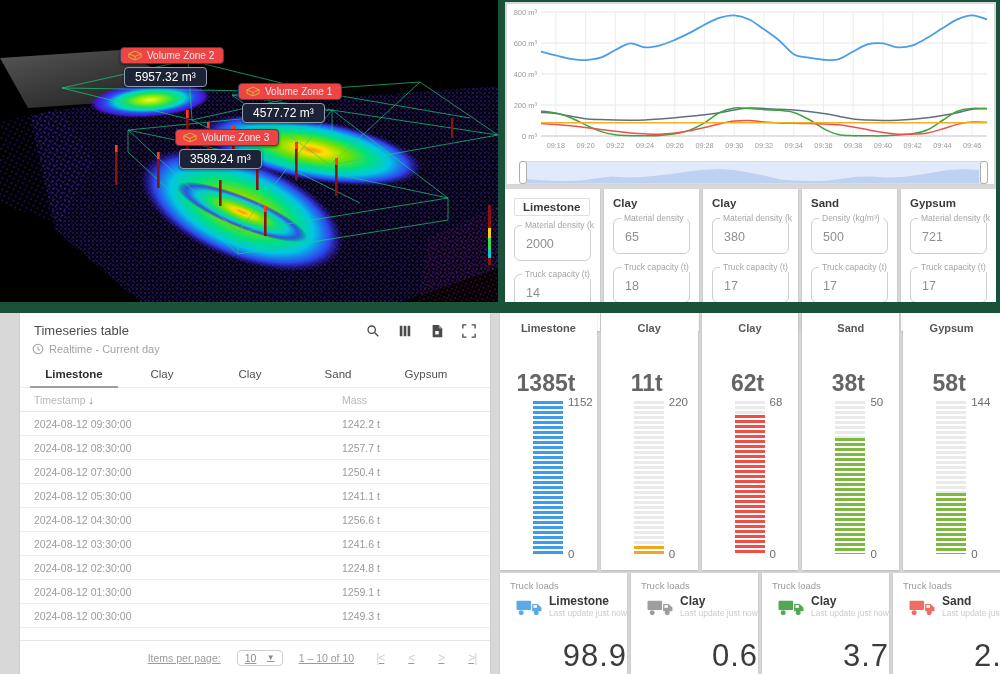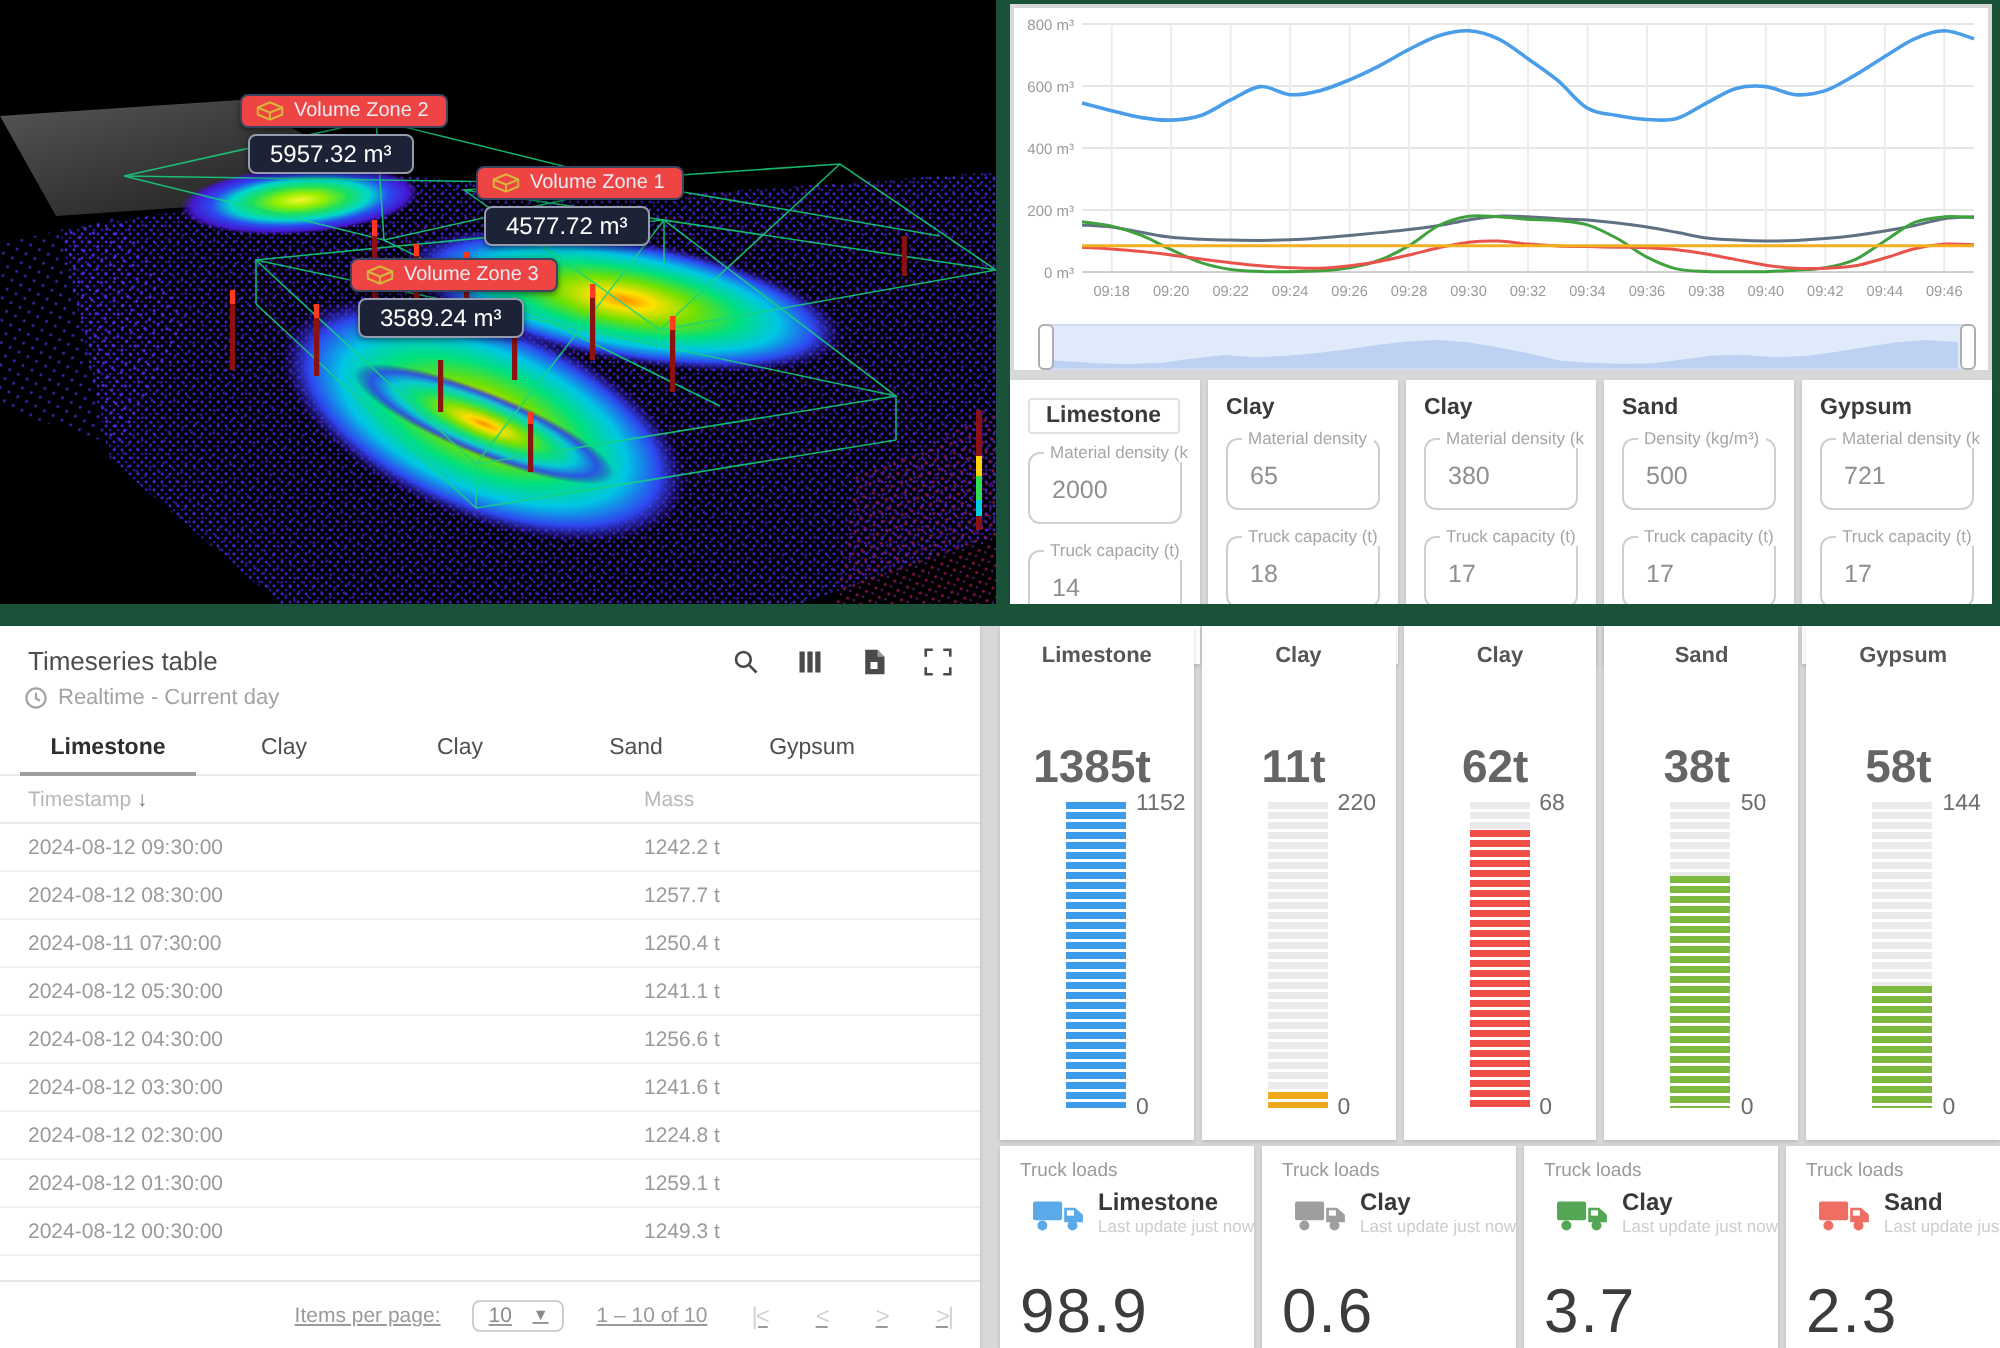--- a/index.html
+++ b/index.html
@@ -32,21 +32,21 @@
   
   .config-row { flex:1; display:flex; gap:4px; padding-top:4px; background:#d8d8d8; }
   .config-card { flex:1; background:#fff; padding:8px 9px; box-shadow:0 1px 2px rgba(0,0,0,.15); }
   .cc-title { font-size:11.5px; font-weight:bold; color:#3a3a3a; margin-bottom:9px; }
   .cc-title.boxed { display:inline-block; border:1px solid #e0e0e0; border-radius:2px; padding:2px 8px; }
   .cc-field { position:relative; border:1px solid #cfcfcf; border-radius:6px; height:36px; margin-bottom:13px; }
   .cc-label { position:absolute; top:-6px; left:7px; background:#fff; padding:0 3px; font-size:8.5px; color:#a6a6a6; white-space:nowrap; max-width:82px; overflow:hidden; }
   .cc-value { padding:11px 0 0 11px; font-size:12.5px; color:#8f8f8f; }
 
   
-  .bottom-row { position:absolute; top:313px; left:0; width:1000px; height:361px; display:flex; }
+  .bottom-row { position:absolute; top:313px; left:0; width:1000px; height:361px; display:flex;padding-left:20px; }
   .table-card { width:490px; height:361px; background:#fff; position:relative; box-shadow:0 1px 2px rgba(0,0,0,.15); }
   .mid-gap { width:10px; }
   .right-bottom { width:500px; display:flex; flex-direction:column; }
   .gauge-row { height:265px; display:flex; gap:4px; }
   .row-gap { height:4px; }
   .truck-row { flex:1; display:flex; gap:4px; }
 
   
   .tbl-head { display:flex; justify-content:space-between; align-items:center; padding:10px 14px 0 14px; }
   .tbl-title { font-size:13px; color:#4c4c4c; }
@@ -79,21 +79,21 @@
   .g-max { position:absolute; left:68px; top:-1px; font-size:11.5px; color:#6d6d6d; }
   .g-zero { position:absolute; left:68px; bottom:10px; font-size:11.5px; color:#6d6d6d; }
 
   
   .truck-card { flex:1; background:#fff; box-shadow:0 1px 2px rgba(0,0,0,.15); padding:7px 0 0 10px; position:relative; }
   .t-label { font-size:9.5px; color:#9a9a9a; }
   .t-mid { display:flex; gap:6px; margin-top:3px; padding-left:6px; }
   .t-mid svg { width:27px; height:20px; flex:none; margin-top:3px; }
   .t-mat { font-size:12px; font-weight:bold; color:#383838; }
   .t-sub { font-size:8.5px; color:#cccccc; width:78px; line-height:1.25; }
-  .t-value { text-align:left; font-size:31px; color:#3c3c3c; margin-top:19px; letter-spacing:1px; }
+  .t-value { text-align:right; font-size:31px; color:#3c3c3c; margin-top:19px; letter-spacing:1px; }
 
   .ico { stroke:#4a4a4a; fill:none; stroke-width:1.5; }
 </style>
 </head>
 <body>
 
 <div class="top-row">
 
   <div class="viewer">
     <svg width="498" height="302" viewBox="0 0 498 302">
@@ -384,21 +384,21 @@
     <div id="rows">
         <div class="trow">
           <span class="c1">2024-08-12 09:30:00</span>
           <span class="c2">1242.2 t</span>
         </div>
         <div class="trow">
           <span class="c1">2024-08-12 08:30:00</span>
           <span class="c2">1257.7 t</span>
         </div>
         <div class="trow">
-          <span class="c1">2024-08-11 07:30:00</span>
+          <span class="c1">2024-08-12 07:30:00</span>
           <span class="c2">1250.4 t</span>
         </div>
         <div class="trow">
           <span class="c1">2024-08-12 05:30:00</span>
           <span class="c2">1241.1 t</span>
         </div>
         <div class="trow">
           <span class="c1">2024-08-12 04:30:00</span>
           <span class="c2">1256.6 t</span>
         </div>

